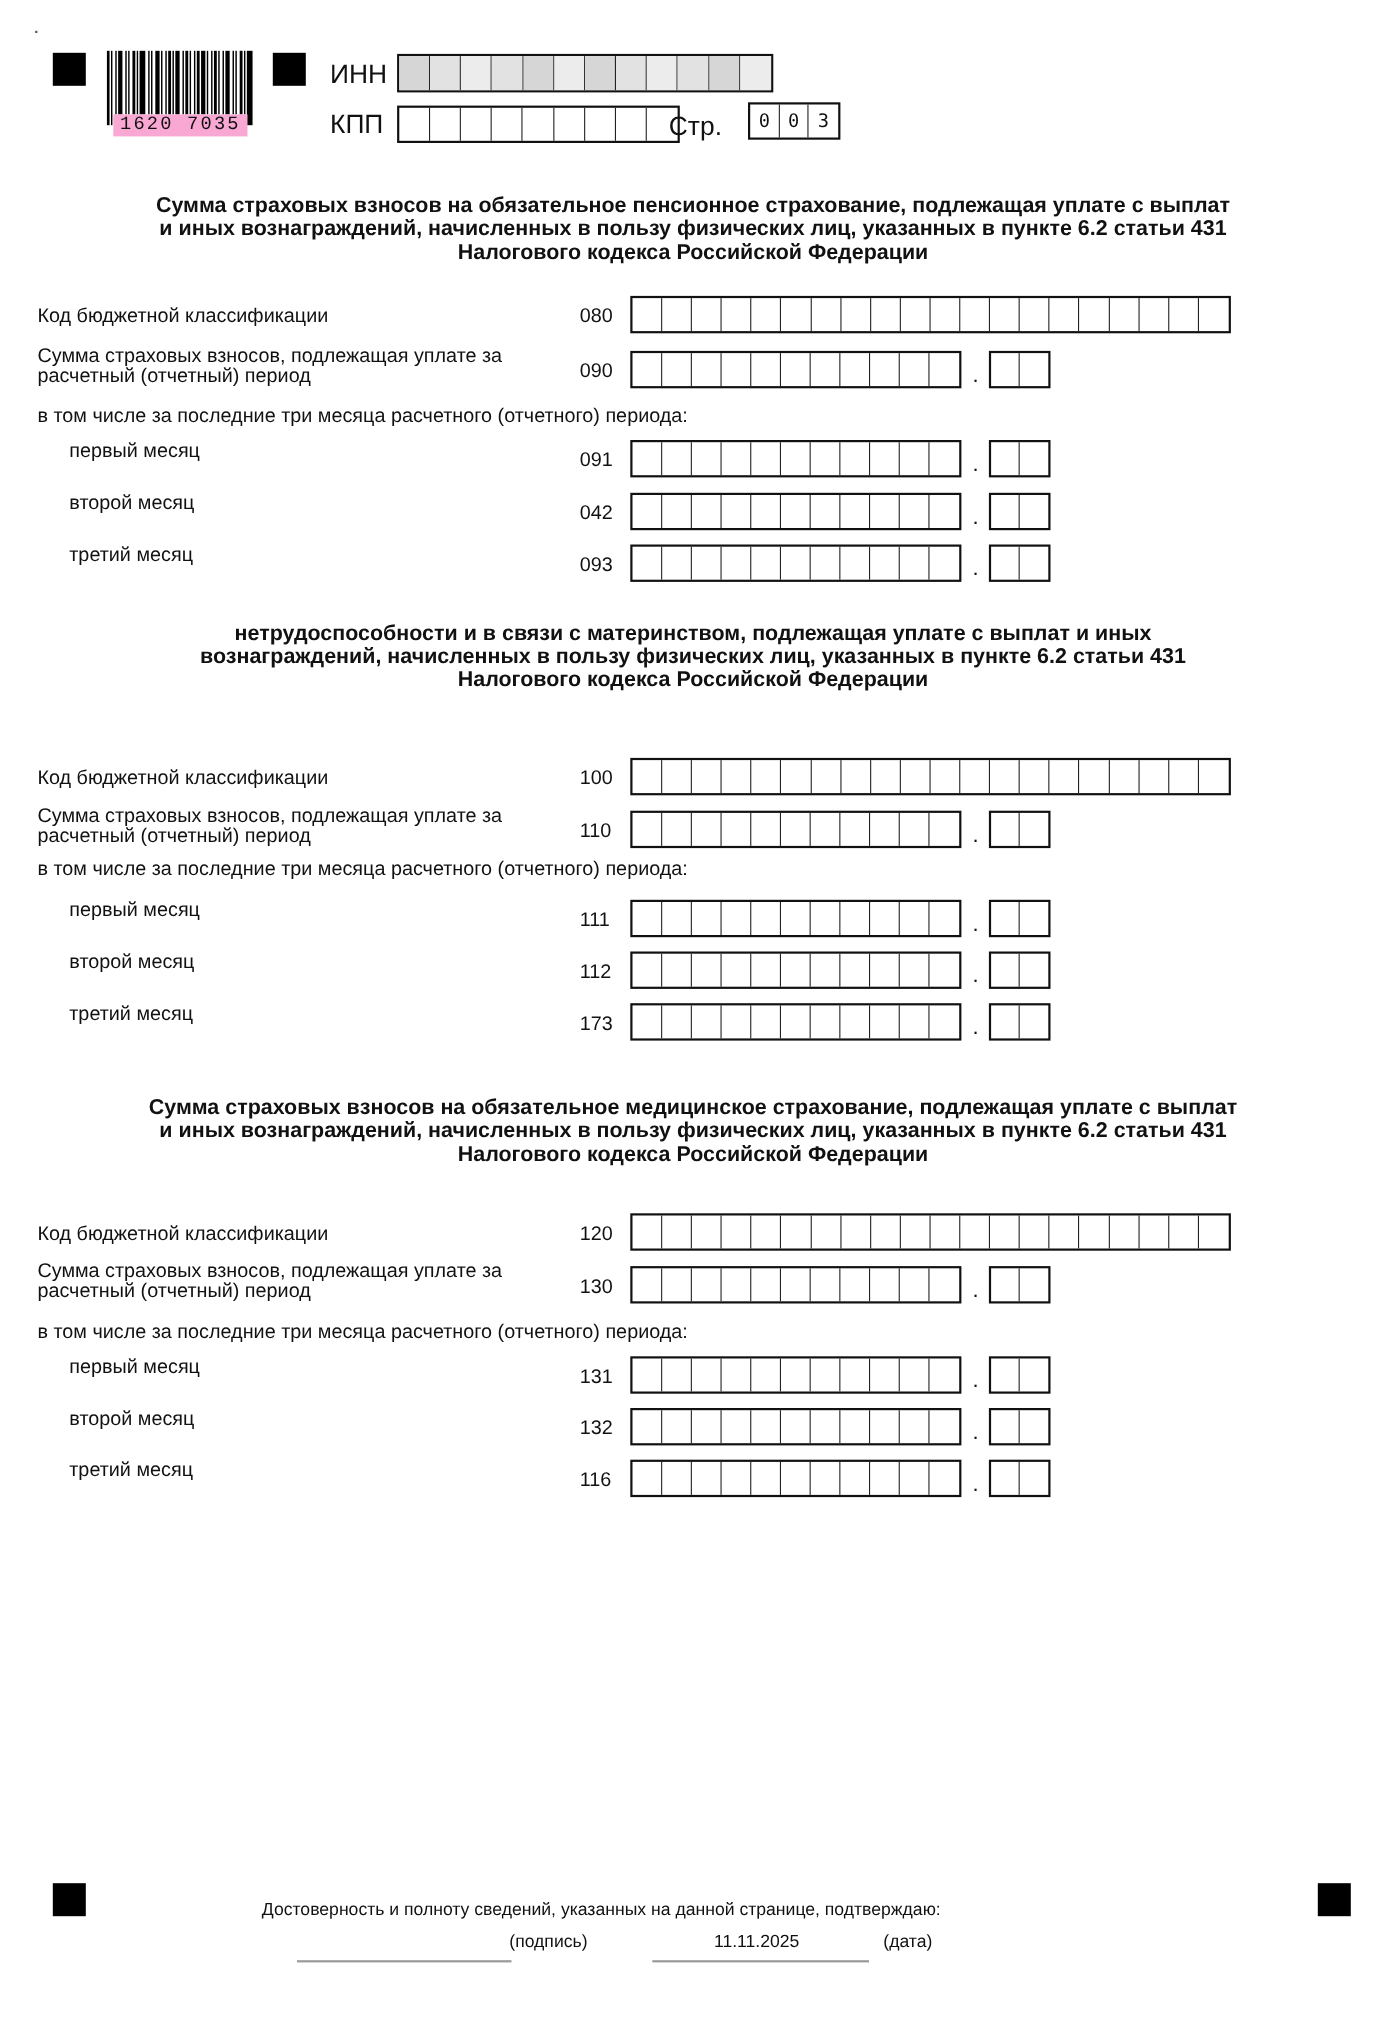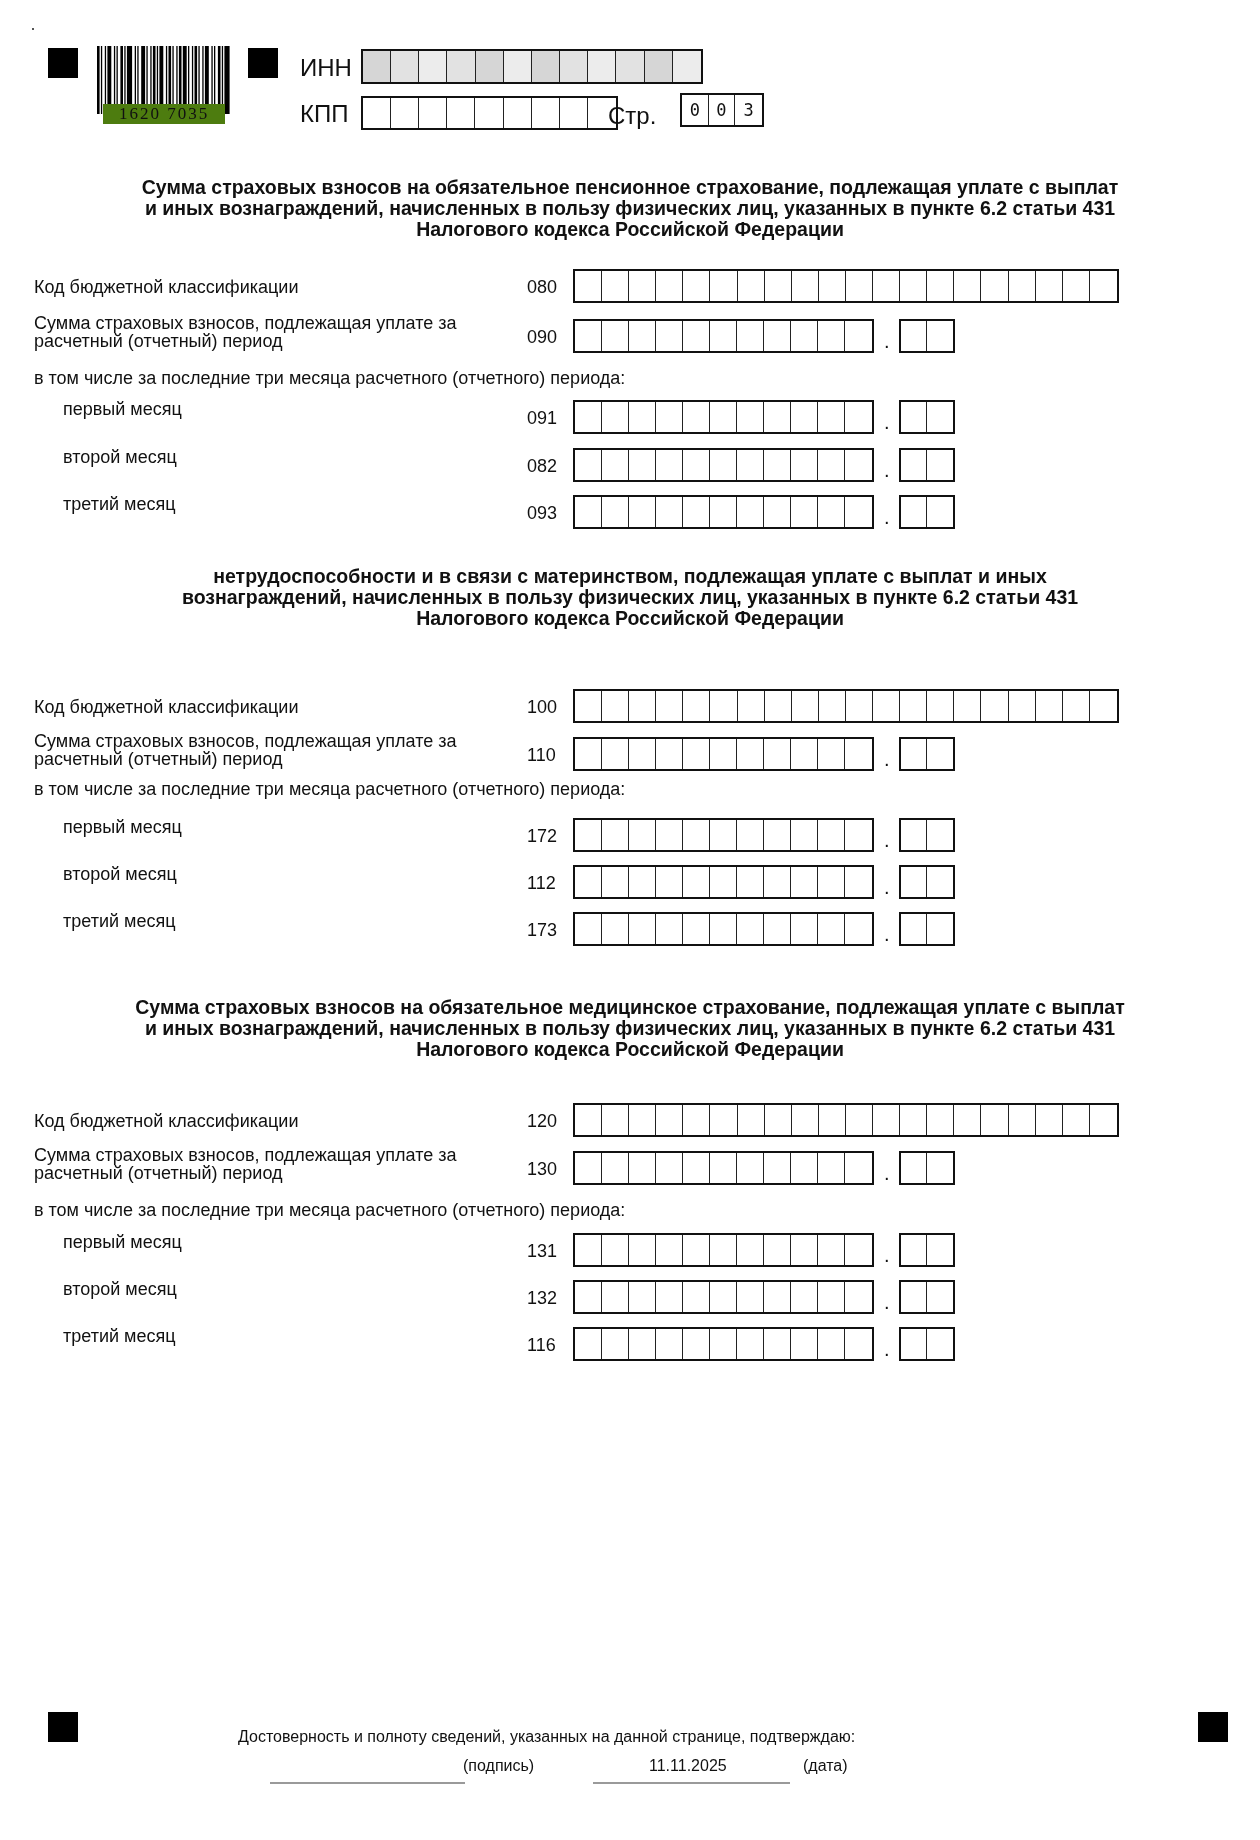--- a/index.html
+++ b/index.html
@@ -4,22 +4,22 @@
   <style>
     html, body { margin: 0; padding: 0; background: #ffffff; }
     body { width: 1260px; height: 1840px; position: relative; overflow: hidden;
            font-family: "Liberation Sans", sans-serif; color: #111111; }
     .marker { position: absolute; width: 30px; height: 30px; background: #000000; }
     .dot { position: absolute; left: 32px; top: 28px; width: 2px; height: 2px; background: #555; }
 
     .barcode { position: absolute; left: 97px; top: 46px; width: 133px; height: 78px; }
     .barcode svg { display: block; }
     .barcode-digits { position: absolute; left: 6px; top: 58px; width: 122px; height: 20px;
-                      font-family: Liberation Serif, serif; font-size: 17px; letter-spacing: 2px;
-                      background: #4d7c0f; line-height: 20px; text-align: center; }
+                      font-family: Liberation Mono, monospace; font-size: 17px; letter-spacing: 2px;
+                      background: #f9a8d4; line-height: 20px; text-align: center; }
 
     .hdr-label { position: absolute; font-size: 24px; line-height: 30px; color: #111; }
     .cells { position: absolute; display: flex; border: 2px solid #111; box-sizing: border-box; background: #fff; }
     .cell { box-sizing: border-box; border-right: 1.5px solid #222; height: 100%;
             display: flex; align-items: center; justify-content: center;
             font-family: "DejaVu Sans Mono", monospace; font-size: 17px; color: #111; }
     .cell:last-child { border-right: none; }
     .cells.inn .cell { background: #e2e2e2; }
     .cells.inn .cell:nth-child(odd) { background: #d6d6d6; }
     .cells.inn .cell:nth-child(3n) { background: #ececec; }
@@ -186,21 +186,21 @@
         <div class="cell" style="width:27.2px;"></div>
         <div class="cell" style="width:27.2px;"></div>
         <div class="cell" style="width:27.2px;"></div>
       </div>
       <div class="decimal-dot" style="left:884px; top:412px;">.</div>
       <div class="cells" style="left:899px; top:400px; width:56px; height:34px;">
         <div class="cell" style="width:27.2px;"></div>
         <div class="cell" style="width:27.2px;"></div>
       </div>
       <div class="row-label indent" style="top:448px;">второй месяц</div>
-      <div class="code" style="top:456px;">082</div>
+      <div class="code" style="top:456px;">042</div>
       <div class="cells" style="left:573px; top:448px; width:301px; height:34px;">
         <div class="cell" style="width:27.2px;"></div>
         <div class="cell" style="width:27.2px;"></div>
         <div class="cell" style="width:27.2px;"></div>
         <div class="cell" style="width:27.2px;"></div>
         <div class="cell" style="width:27.2px;"></div>
         <div class="cell" style="width:27.2px;"></div>
         <div class="cell" style="width:27.2px;"></div>
         <div class="cell" style="width:27.2px;"></div>
         <div class="cell" style="width:27.2px;"></div>
@@ -281,21 +281,21 @@
         <div class="cell" style="width:27.2px;"></div>
         <div class="cell" style="width:27.2px;"></div>
       </div>
       <div class="decimal-dot" style="left:884px; top:749px;">.</div>
       <div class="cells" style="left:899px; top:737px; width:56px; height:34px;">
         <div class="cell" style="width:27.2px;"></div>
         <div class="cell" style="width:27.2px;"></div>
       </div>
       <div class="sub-label" style="top:779px;">в том числе за последние три месяца расчетного (отчетного) периода:</div>
       <div class="row-label indent" style="top:818px;">первый месяц</div>
-      <div class="code" style="top:826px;">172</div>
+      <div class="code" style="top:826px;">111</div>
       <div class="cells" style="left:573px; top:818px; width:301px; height:34px;">
         <div class="cell" style="width:27.2px;"></div>
         <div class="cell" style="width:27.2px;"></div>
         <div class="cell" style="width:27.2px;"></div>
         <div class="cell" style="width:27.2px;"></div>
         <div class="cell" style="width:27.2px;"></div>
         <div class="cell" style="width:27.2px;"></div>
         <div class="cell" style="width:27.2px;"></div>
         <div class="cell" style="width:27.2px;"></div>
         <div class="cell" style="width:27.2px;"></div>

